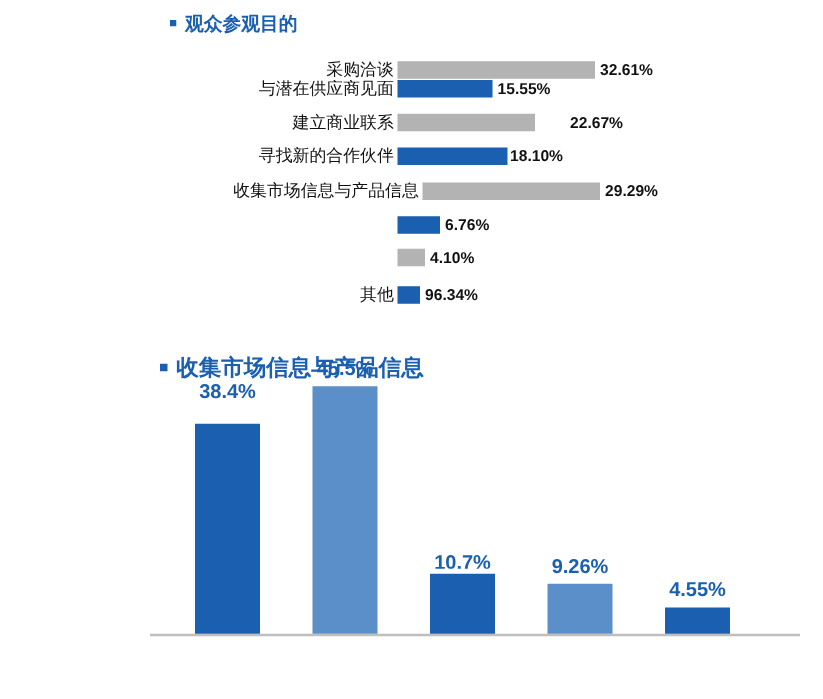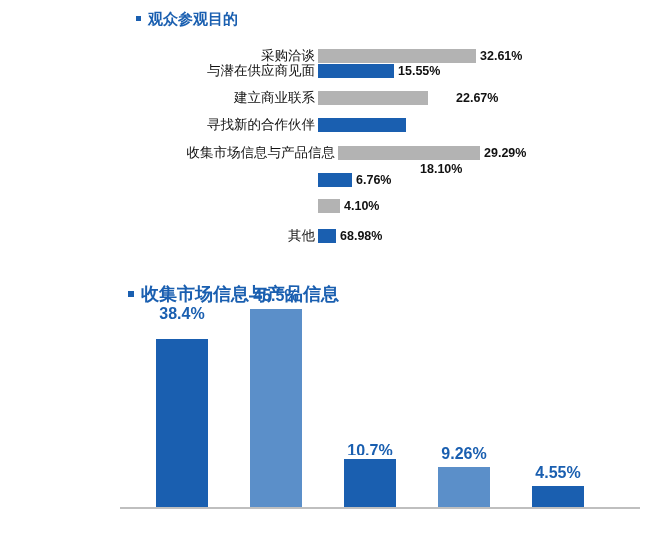--- a/index.html
+++ b/index.html
@@ -124,21 +124,21 @@
 
     <div class="hrow" style="top:88px;">
       <div class="hlabel">建立商业联系</div>
       <div class="hbar" style="width:110px;background:#b3b3b3;"></div>
       <div class="hval" style="left:456px;">22.67%</div>
     </div>
 
     <div class="hrow" style="top:115px;">
       <div class="hlabel">寻找新的合作伙伴</div>
       <div class="hbar" style="width:88px;background:#1a5fb0;"></div>
-      <div class="hval" style="left:420px;margin-top:44px;">18.10%</div>
+      <div class="hval" style="left:408px;">18.10%</div>
     </div>
 
     <div class="hrow" style="top:143px;margin-left:20px;">
       <div class="hlabel">收集市场信息与产品信息</div>
       <div class="hbar" style="width:142px;background:#b3b3b3;"></div>
       <div class="hval" style="left:464px;">29.29%</div>
     </div>
 
     <div class="hrow" style="top:170px;">
       <div class="hbar" style="width:34px;background:#1a5fb0;"></div>
@@ -146,21 +146,21 @@
     </div>
 
     <div class="hrow" style="top:196px;">
       <div class="hbar" style="width:22px;background:#b3b3b3;"></div>
       <div class="hval" style="left:344px;">4.10%</div>
     </div>
 
     <div class="hrow" style="top:226px;">
       <div class="hlabel">其他</div>
       <div class="hbar" style="width:18px;background:#1a5fb0;"></div>
-      <div class="hval" style="left:340px;">68.98%</div>
+      <div class="hval" style="left:340px;">96.34%</div>
     </div>
   </div>
 
   <div class="sec2">
 
     <div class="chart-title" id="title2" style="top:20px;left:128px;">
       <span class="bullet" style="width:6px;height:6px;"></span><span>收集市场信息与产品信息</span>
     </div>
 
     <div class="axis"></div>

